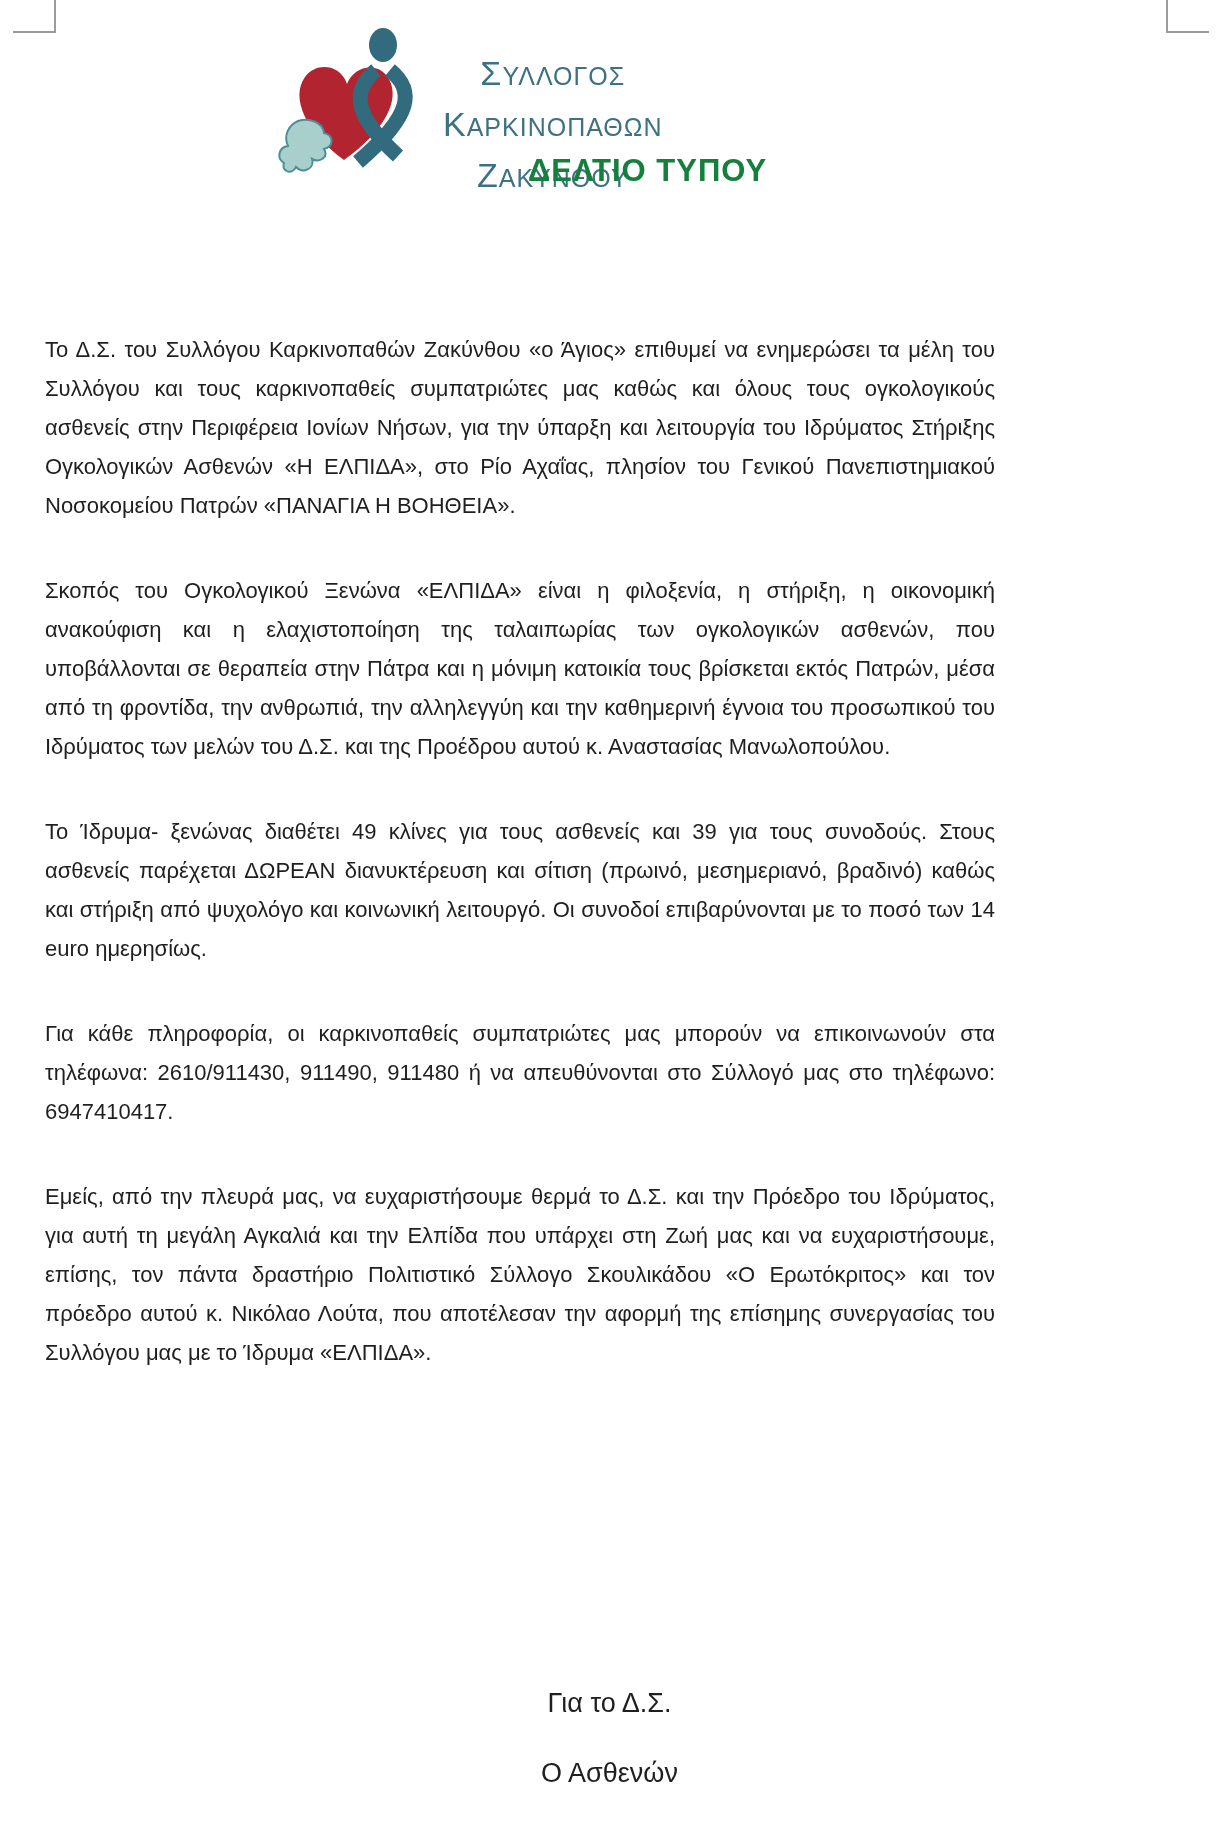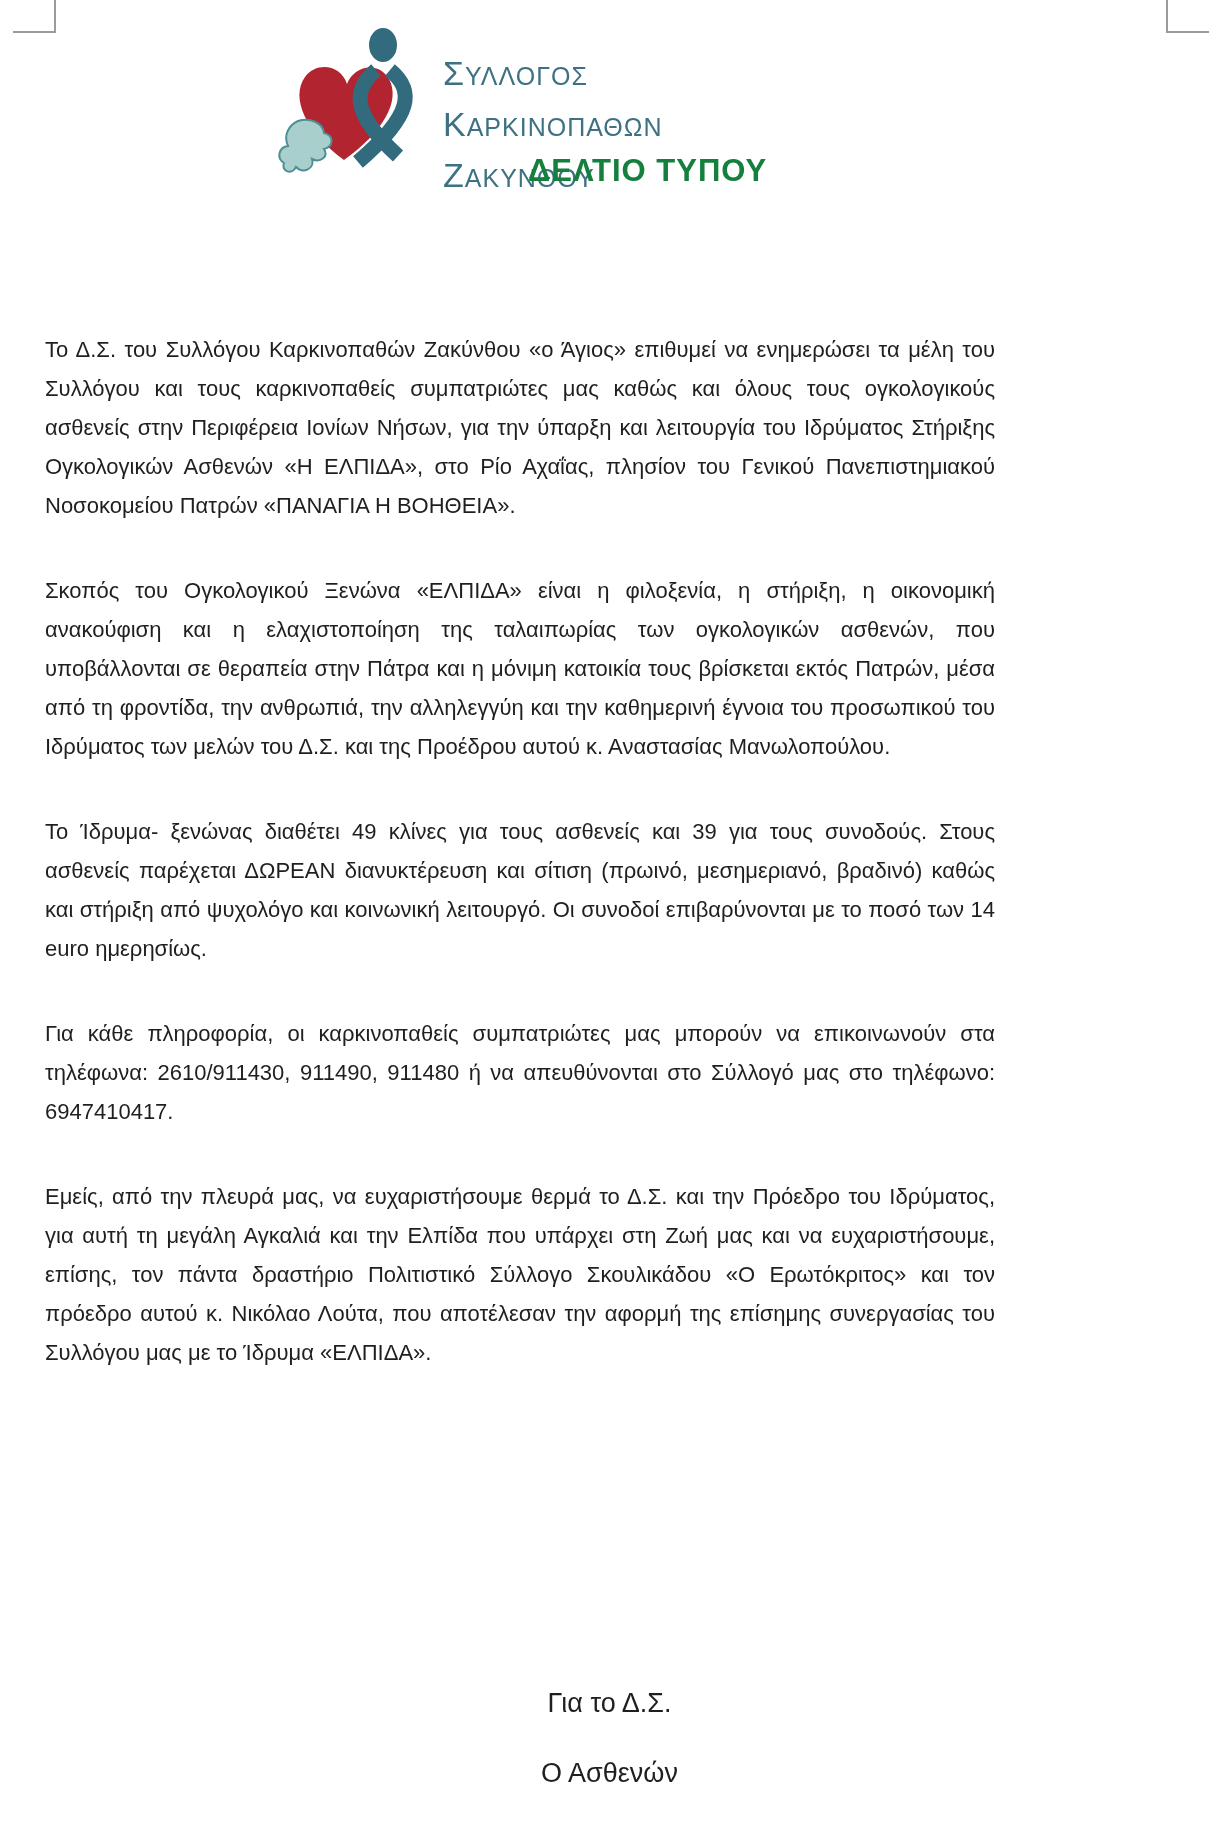--- a/index.html
+++ b/index.html
@@ -27,21 +27,21 @@
 
   
   .logo-svg{position:absolute;left:278px;top:22px;}
   .heart{fill:var(--heart-red);}
   .island{fill:var(--island-teal);stroke:var(--island-outline);stroke-width:2;}
   .ribbon{stroke:var(--ribbon-teal);fill:none;stroke-width:15;}
   .head{fill:var(--ribbon-teal);}
   .logo-text{
     position:absolute;left:443px;top:48px;
     color:var(--text-teal);
-    font-size:25px;letter-spacing:1px;font-weight:500;
+    font-size:25px;letter-spacing:1px;font-weight:500;text-align:center;
   }
   .logo-line{line-height:51px;height:51px;}
   .logo-line::first-letter{font-size:34px;}
 
   .doc-title{
     position:absolute;left:528px;top:153px;
     font-size:31px;font-weight:bold;letter-spacing:1px;color:#15803d;
     white-space:nowrap;
   }
 

